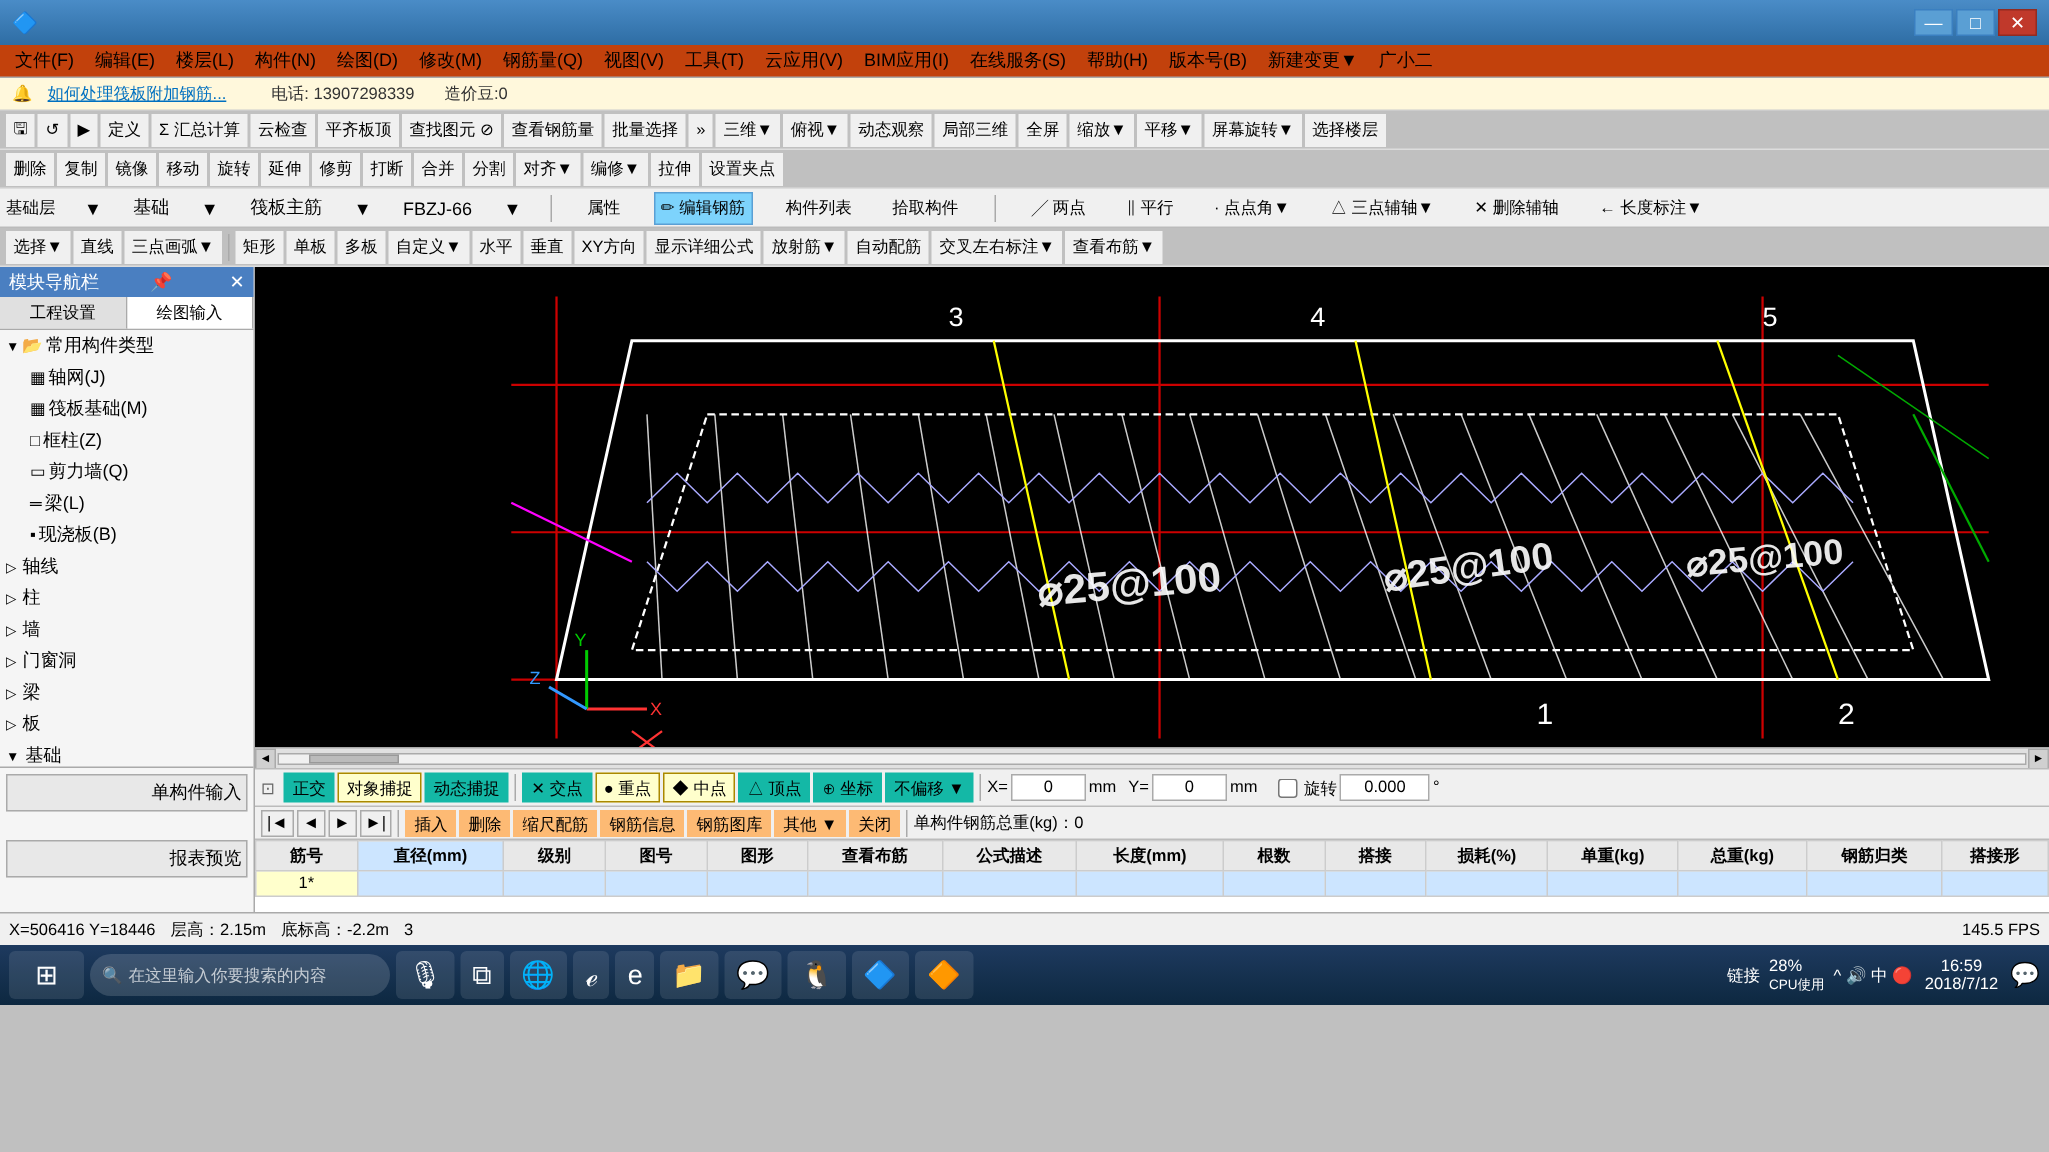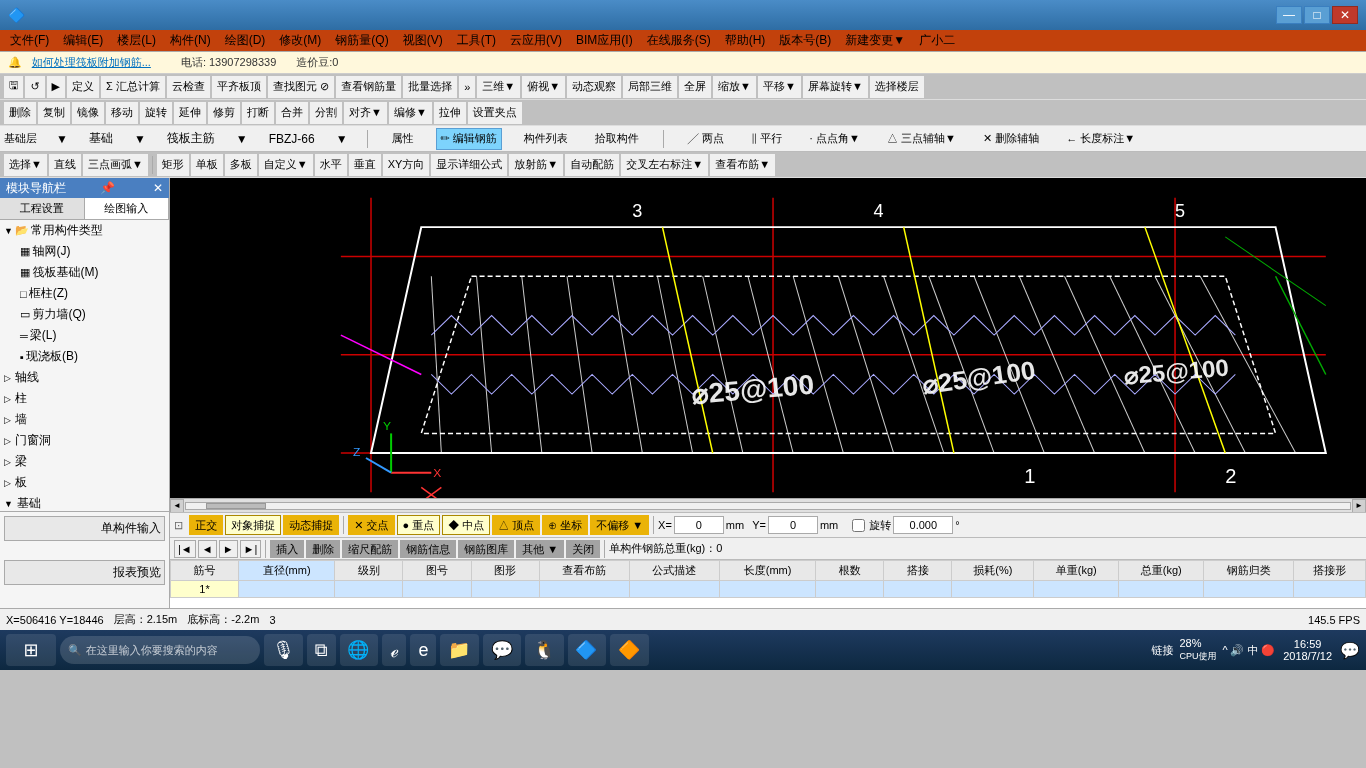--- a/index.html
+++ b/index.html
@@ -110,44 +110,44 @@
     
     #cad-canvas { width: 100%; height: 100%; }
 
     
     #snap-toolbar {
       height: 26px; background: #f0f0f0; border-top: 1px solid #bbb; border-bottom: 1px solid #bbb;
       display: flex; align-items: center; padding: 0 4px; gap: 2px; font-size: 11px;
     }
     .snap-btn {
       padding: 1px 5px; height: 20px; border: 1px solid transparent;
-      cursor: pointer; font-size: 11px; background: #eab308;
+      cursor: pointer; font-size: 11px; background: #14b8a6;
     }
     .snap-btn.active { background: #ffd; border: 1px solid #aa8; }
     .snap-input { width: 50px; height: 18px; border: 1px solid #aaa; font-size: 11px; text-align: center; }
 
     
     #table-toolbar {
       height: 22px; background: #f0f0f0; border-bottom: 1px solid #bbb;
       display: flex; align-items: center; padding: 0 4px; gap: 2px; font-size: 11px;
     }
     .ttb-btn {
-      padding: 1px 5px; height: 18px; background: #a3a3a3;
+      padding: 1px 5px; height: 18px; background: #fdba74;
       border: 1px solid transparent; cursor: pointer; font-size: 11px;
     }
     .ttb-nav { padding: 1px 3px; font-size: 11px; cursor: pointer; border: 1px solid #aaa; background: #f0f0f0; height: 18px; }
 
     
     #rebar-table-area { background: white; overflow: auto; }
     table.rebar-table {
       width: 100%; border-collapse: collapse; font-size: 11px;
     }
     table.rebar-table th {
       background: #e8e8e8; border: 1px solid #ccc; padding: 2px 4px;
-      text-align: center; font-weight: normal; white-space: nowrap;
+      text-align: center; font-weight: bold; white-space: nowrap;
     }
     table.rebar-table td {
       border: 1px solid #ccc; padding: 2px 4px; text-align: center;
       white-space: nowrap; min-width: 40px;
     }
     table.rebar-table tr.selected td { background: #cce5ff; }
     .cell-blue { background: #ddeeff; }
 
     
     #status-bar {

